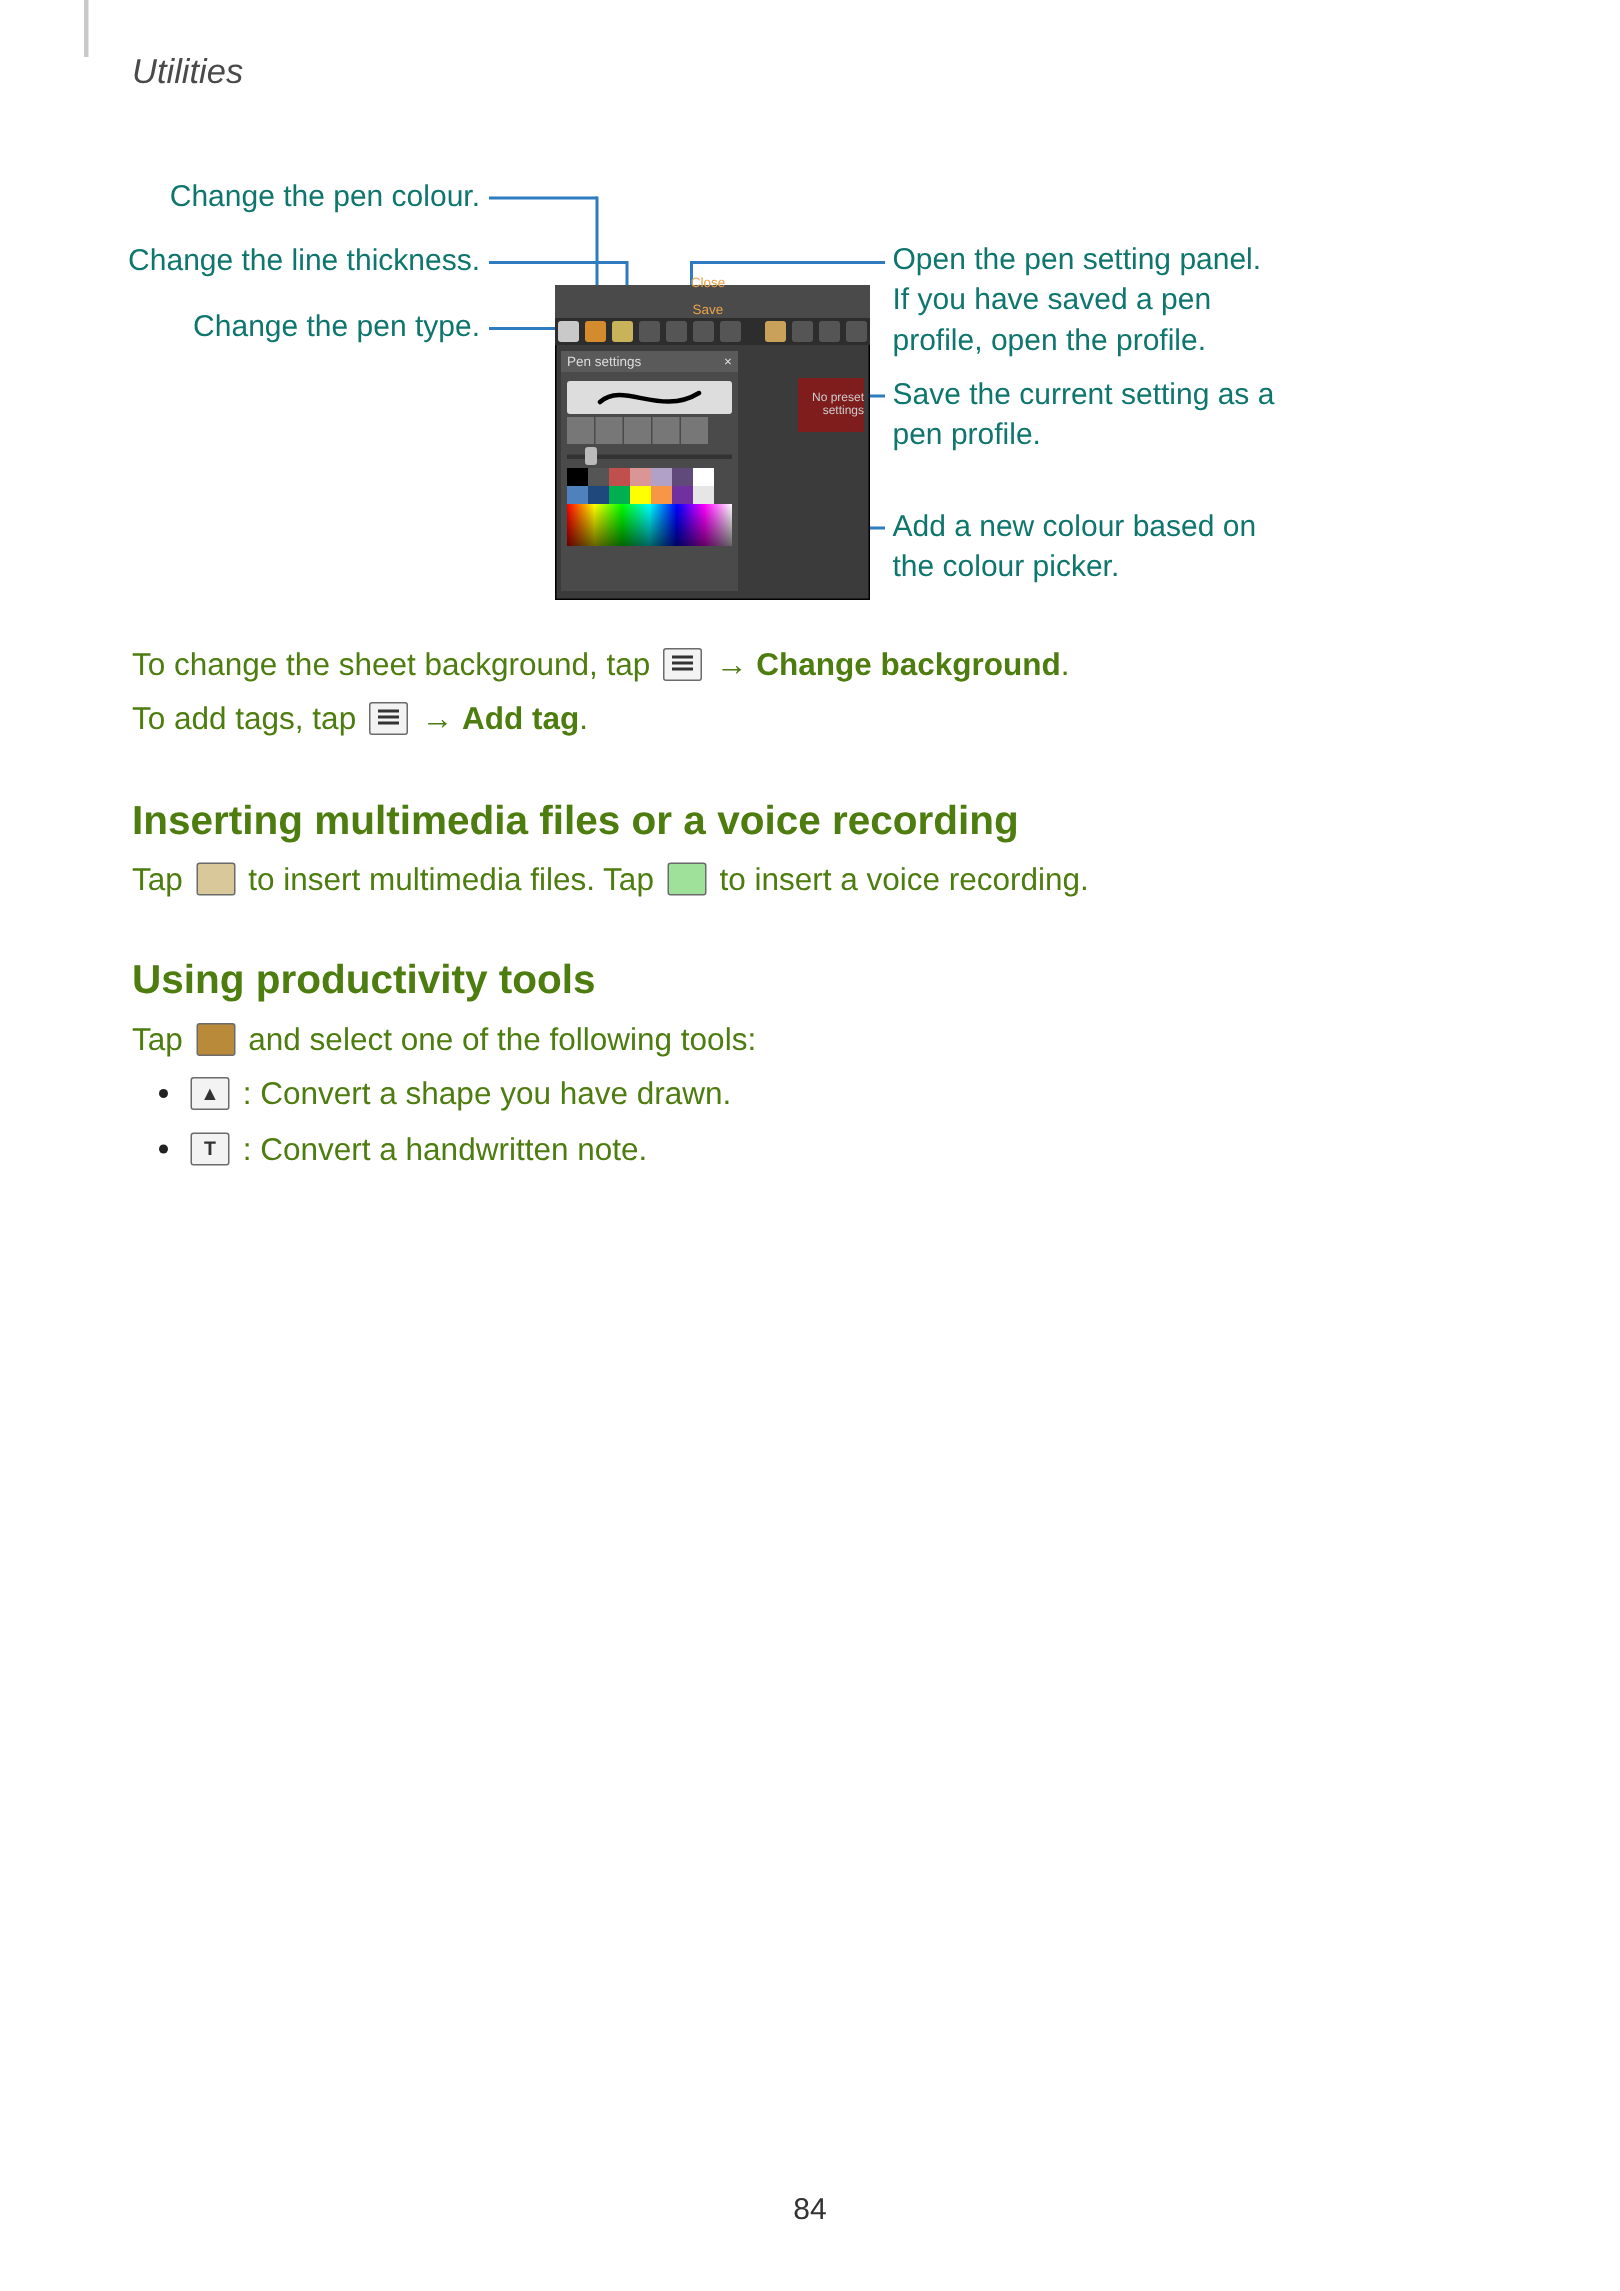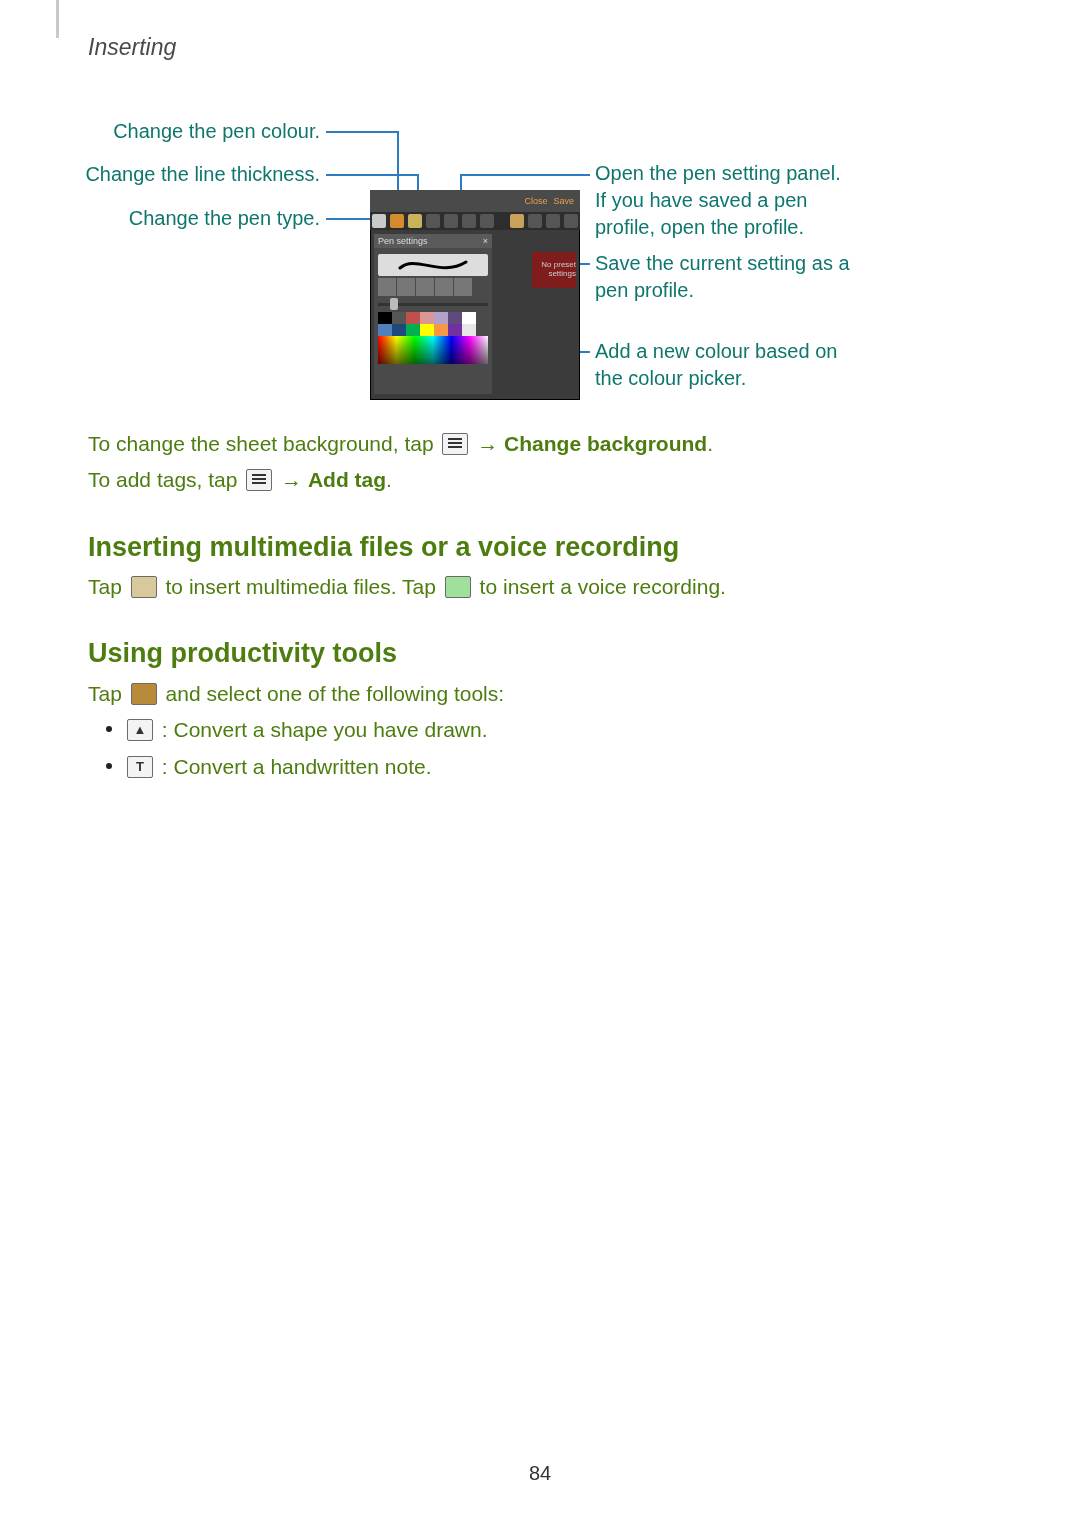--- a/index.html
+++ b/index.html
@@ -48,21 +48,21 @@
     left:370px; top:190px;
     width:210px; height:210px;
     background:#3b3b3b;
     box-shadow:0 0 0 1px #000 inset;
   }
   .shot-top{
     position:absolute; left:0; top:0; right:0; height:22px;
     background:#4a4a4a;
     display:flex; justify-content:flex-end; align-items:center;
     gap:6px; padding-right:6px;
-    font-size:9px; color:#e7a24a;
+    font-size:9px; color:#e7a24a;flex-direction:column;
   }
   .shot-bar{
     position:absolute; left:0; top:22px; right:0; height:18px;
     background:#2d2d2d;
     display:flex; align-items:center;
   }
   .tb{
     width:14px;height:14px;margin:2px;
     background:#555;border-radius:2px;
   }
@@ -136,21 +136,21 @@
   .dot{width:6px;height:6px;border-radius:50%;background:#222;margin-top:10px;flex:0 0 auto;}
   .pagenum{
     position:absolute; left:0; right:0; bottom:40px;
     text-align:center; font-size:20px; color:#333;
   }
 </style>
 </head>
 <body>
 
 <div class="hdr-rule"></div>
-<div class="section">Inserting</div>
+<div class="section">Utilities</div>
 
 <div class="callout left" style="right:760px;top:118px">Change the pen colour.</div>
 <div class="callout left" style="right:760px;top:161px">Change the line thickness.</div>
 <div class="callout left" style="right:760px;top:205px">Change the pen type.</div>
 
 <div class="callout right" style="left:595px;top:160px">Open the pen setting panel. If you have saved a pen profile, open the profile.</div>
 <div class="callout right" style="left:595px;top:250px">Save the current setting as a pen profile.</div>
 <div class="callout right" style="left:595px;top:338px">Add a new colour based on the colour picker.</div>
 
 <div class="lead" style="left:326px;top:131px;width:72px"></div>

